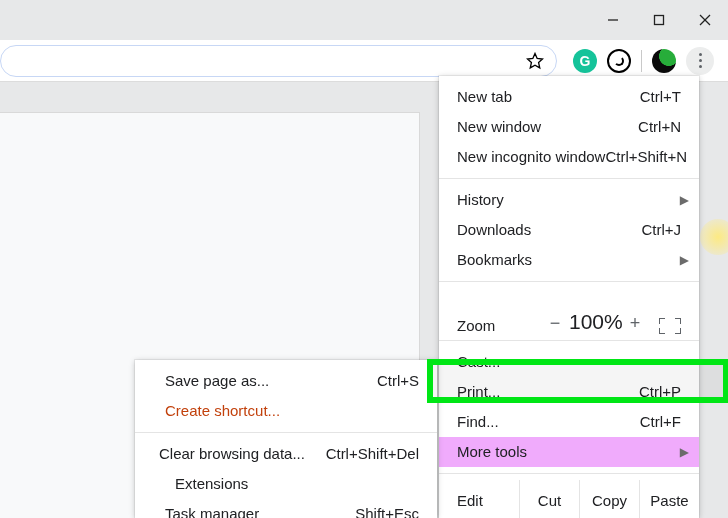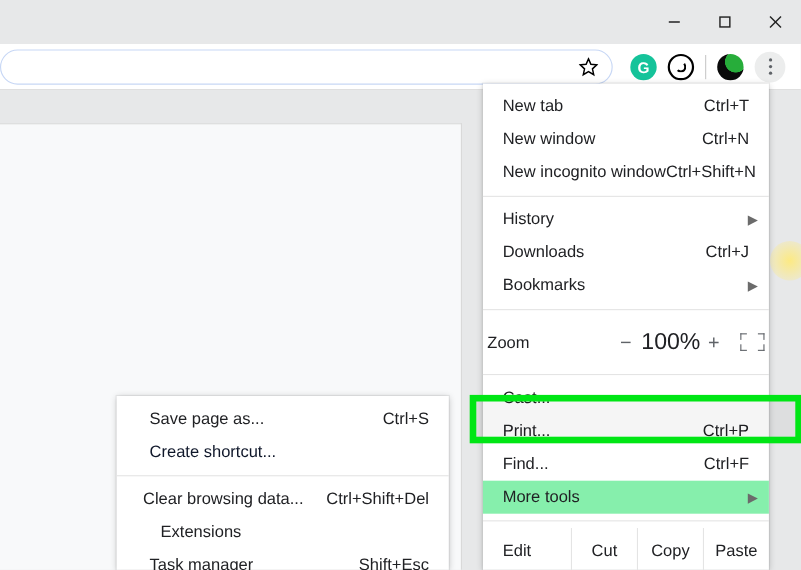--- a/index.html
+++ b/index.html
@@ -19,30 +19,30 @@
   .divider { width:1px; height:22px; background:#c9c9c9; }
   .avatar { width:24px; height:24px; border-radius:50%; background: radial-gradient(circle at 70% 30%, #27ad3a 0 40%, #0a0a0a 42% 100%); }
   .dots-btn { width:28px; height:28px; border-radius:50%; background:#eceded; display:flex; flex-direction:column; align-items:center; justify-content:center; gap:3px; margin-right:4px;}
   .dots-btn span { width:3px; height:3px; border-radius:50%; background:#5f6368;}
 
   .page-bg { position:absolute; top:82px; left:0; right:0; bottom:0; background:#e7e8e9; }
   .page-panel { position:absolute; top:112px; left:0; width:420px; height:406px; background:#f8f9fa; border-top:1px solid #d9d9d9; border-right:1px solid #d9d9d9; }
 
   .menu { position:absolute; background:#fff; box-shadow: 0 1px 6px rgba(0,0,0,.22),0 0 0 1px rgba(0,0,0,.06); font-size:15px; color:#202124; }
   .main-menu { top:76px; left:439px; width:260px; height:442px; }
-  .sub-menu  { top:360px; left:106px; width:302px; height:158px; }
+  .sub-menu  { top:360px; left:135px; width:302px; height:158px; }
 
   .m-row { display:flex; align-items:center; height:30px; padding:0 18px; line-height:30px; white-space:nowrap; position:relative;}
   .m-row .lbl { flex:1; }
   .m-row .sc  { color:#202124; font-size:15px; }
   .m-row .chev { position:absolute; right:10px; color:#6b6b6b; font-size:12px;}
   .m-sep { height:1px; background:#e4e4e4; margin:6px 0; }
-  .m-row.disabled { color:#0f172a; }
+  .m-row.disabled { color:#c2410c; }
 
-  .zoom-row { height:46px; padding:0 4px; display:flex; align-items:center;}
+  .zoom-row { height:46px; padding:0 18px; display:flex; align-items:flex-end;}
   .zoom-label { flex:1; }
   .zoom-btn { width:28px; text-align:center; font-size:18px; color:#5f6368;}
   .zoom-val { width:52px; text-align:center; font-size:21px;}
   .full { width:22px; height:16px; position:relative; margin-left:10px;}
   .full i { position:absolute; width:6px; height:6px; border:1.6px solid #5f6368;}
   .full i.tl{top:0;left:0;border-right:none;border-bottom:none;}
   .full i.tr{top:0;right:0;border-left:none;border-bottom:none;}
   .full i.bl{bottom:0;left:0;border-right:none;border-top:none;}
   .full i.br{bottom:0;right:0;border-left:none;border-top:none;}
 
@@ -144,21 +144,21 @@
       <span class="lbl">Cast...</span>
     </div>
   <div class="m-row">
       <span class="lbl">Print...</span>
       <span class="sc">Ctrl+P</span>
     </div>
   <div class="m-row">
       <span class="lbl">Find...</span>
       <span class="sc">Ctrl+F</span>
     </div>
-  <div class="m-row" style="background:#86efac">
+  <div class="m-row" style="background:#f0abfc">
       <span class="lbl">More tools</span>
       <span class="chev">▶</span>
     </div>
   <div class="m-sep"></div>
   <div class="edit-row">
     <span class="edit-lbl">Edit</span>
     <span class="edit-cell">Cut</span>
     <span class="edit-cell">Copy</span>
     <span class="edit-cell">Paste</span>
   </div>

